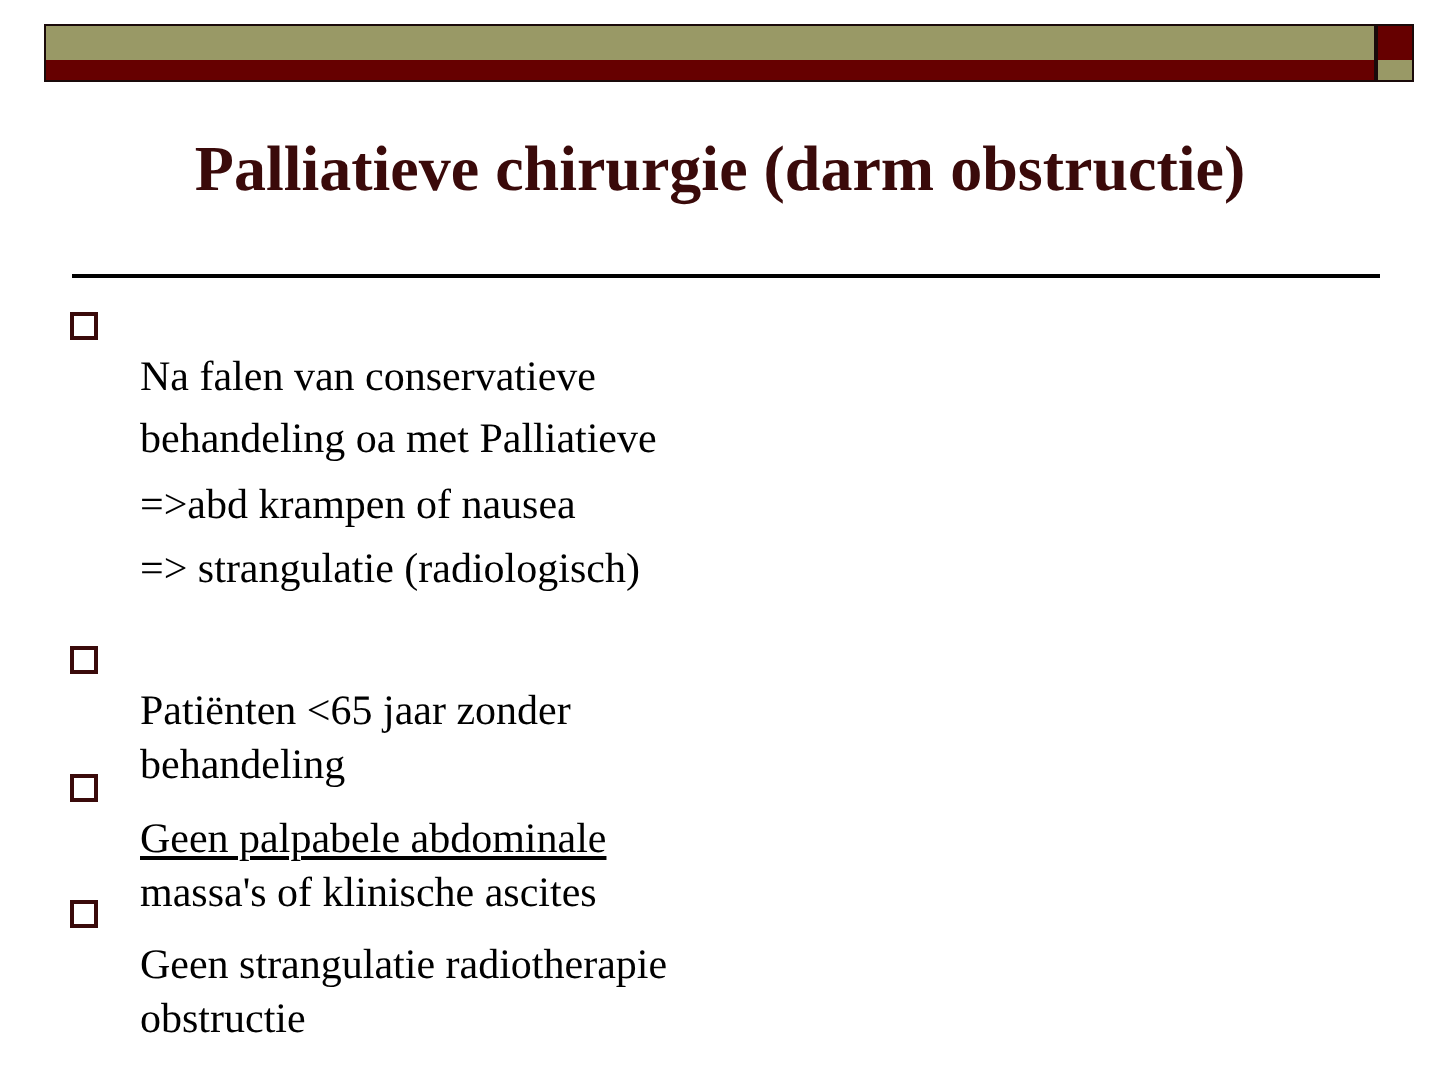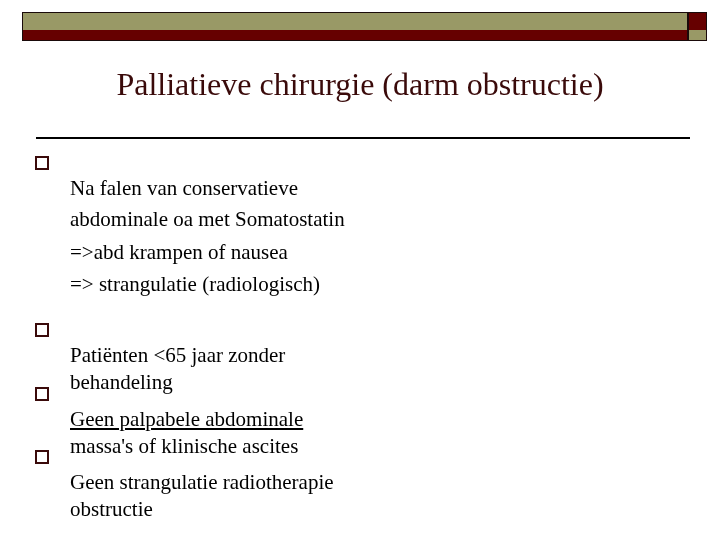--- a/index.html
+++ b/index.html
@@ -61,21 +61,21 @@
     .title {
       position: absolute;
       left: 0;
       top: 64px;
       width: 720px;
       text-align: center;
       font-size: 32px;
       line-height: 40px;
       color: #3a0a0a;
       margin: 0;
-      font-weight: normal;
+      font-weight: bold;
     }
     .rule {
       position: absolute;
       left: 36px;
       top: 137px;
       width: 654px;
       height: 0;
       border-top: 2px solid #000000;
     }
     .list {
@@ -121,21 +121,21 @@
 
 <h1 class="title">Palliatieve chirurgie (darm obstructie)</h1>
 
 <div class="rule"></div>
 
 <div class="list">
 
   <div class="item">
     <span class="bullet" style="top:156px;"></span>
     <span class="line" style="top:152px;">Na falen van conservatieve</span>
-    <span class="line" style="top:183px;">abdominale oa met Somatostatin</span>
+    <span class="line" style="top:183px;">behandeling oa met Palliatieve</span>
     <span class="line" style="top:216px;">=&gt;abd krampen of nausea</span>
     <span class="line" style="top:248px;">=&gt; strangulatie (radiologisch)</span>
   </div>
 
   <div class="item">
     <span class="bullet" style="top:323px;"></span>
     <span class="line" style="top:319px;">Patiënten &lt;65 jaar zonder</span>
     <span class="line" style="top:346px;">behandeling</span>
   </div>
 

